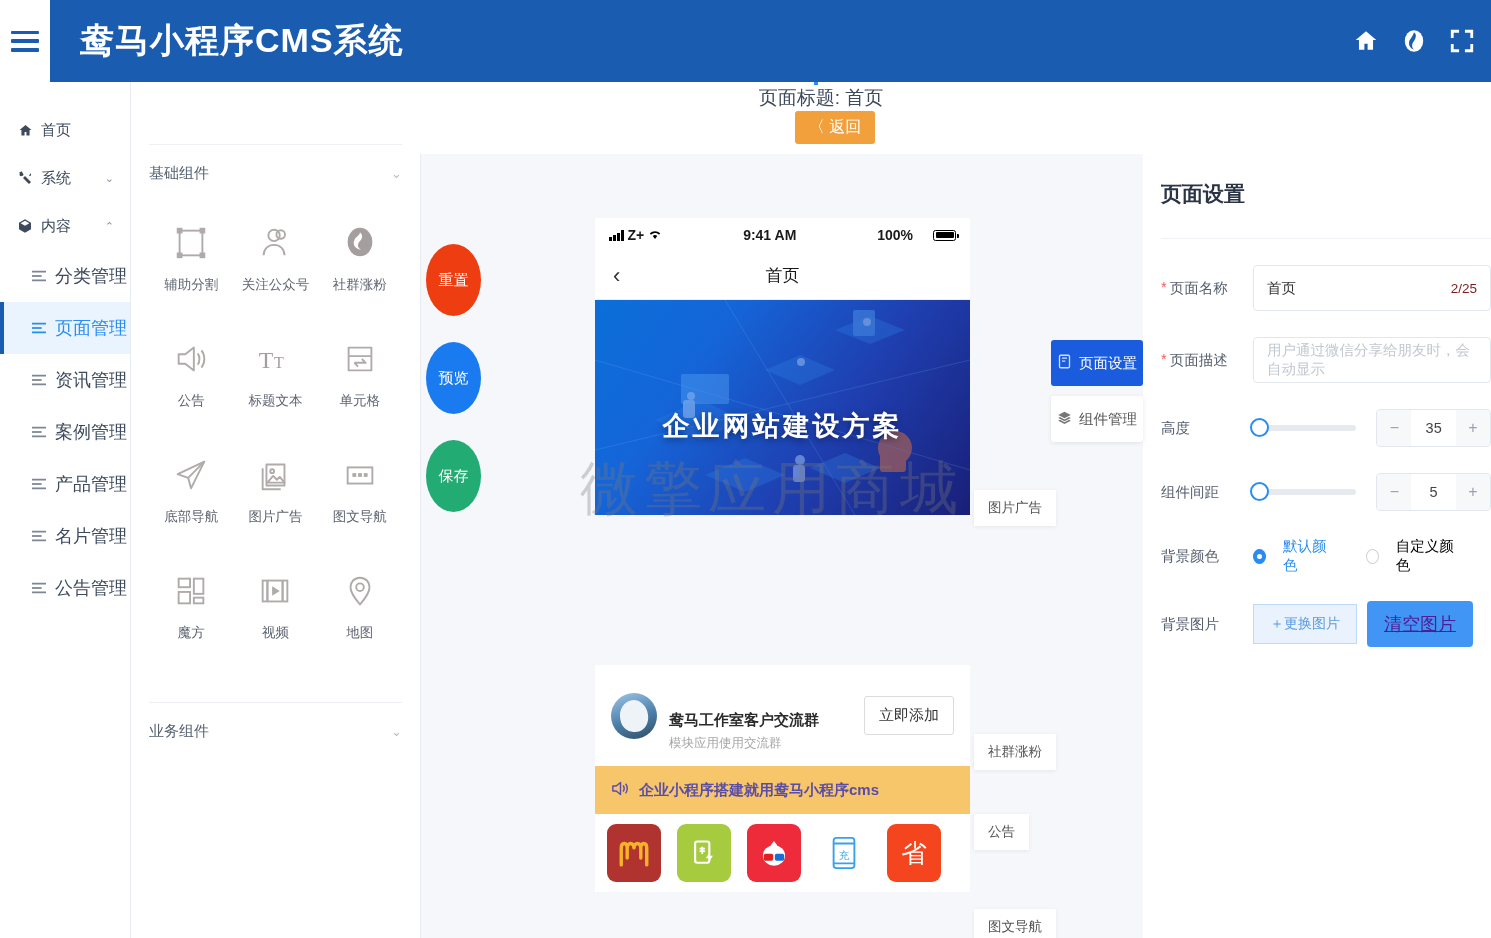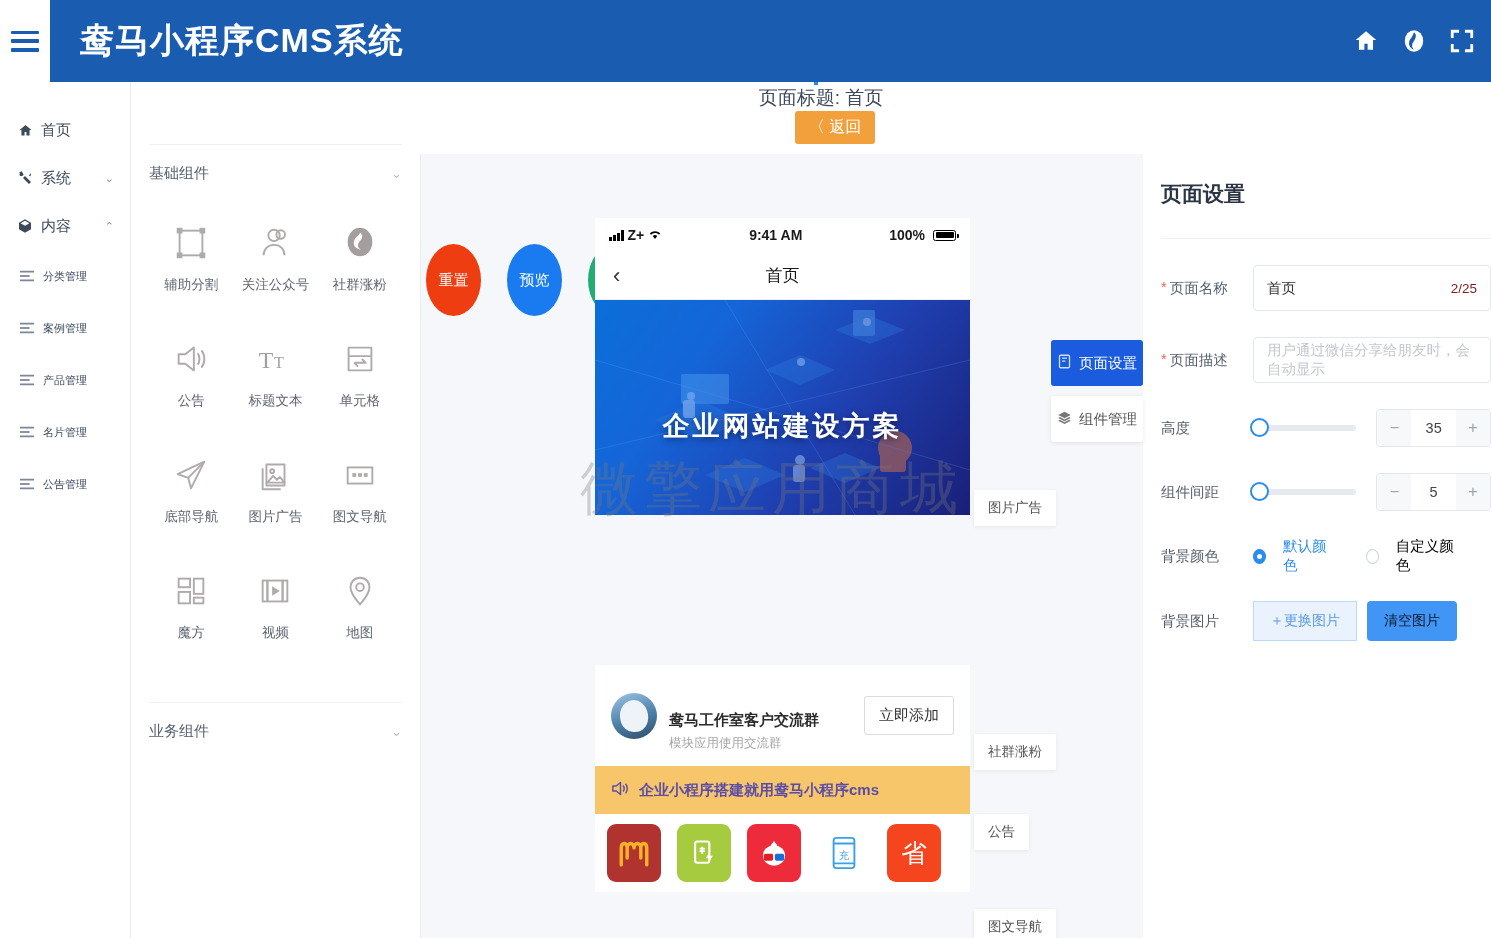--- a/index.html
+++ b/index.html
@@ -40,21 +40,21 @@
   }
   .side-item {
     display: flex; align-items: center; height: 48px;
     padding-left: 16px; font-size: 15px; color: #3d4a5c; cursor: pointer;
     position: relative;
   }
   .side-item .sicon { width: 18px; display: inline-flex; justify-content: center; margin-right: 7px; }
   .side-item .caret { margin-left: auto; margin-right: 16px; font-size: 11px; color: #8a94a6; }
   .side-sub {
     display: flex; align-items: center; height: 52px;
-    padding-left: 20px; font-size: 11px; color: #3d4a5c; cursor: pointer;
+    padding-left: 32px; font-size: 18px; color: #3d4a5c; cursor: pointer;
     position: relative;
   }
   .side-sub .lines { margin-right: 9px; display:inline-flex; }
   .side-sub.active {
     background: #eaf4ff; color: #2a8cf0;
   }
   .side-sub.active::before {
     content:''; position: absolute; left: 0; top: 0; bottom: 0; width: 4px; background: #1a5cb0;
   }
 
@@ -89,42 +89,42 @@
   }
   .pal-cell .glyph { height: 46px; display: flex; align-items: center; justify-content: center; }
   .pal-cell .lbl { margin-top: 10px; font-size: 13.5px; color: #5e6470; white-space: nowrap; }
   .pal-spacer { height: 52px; }
 
   
   .canvas {
     position: absolute; top: 154px; left: 420px; width: 723px; height: 784px;
     background: #f5f7fa; border-left: 1px solid #e9edf2;
   }
-  .actions { position: absolute; left: 5px; top: 90px; display: flex; flex-direction: row; gap: 26px; }
+  .actions { position: absolute; left: 5px; top: 90px; display: flex; flex-direction: column; gap: 26px; }
   .act {
     width: 55px; height: 72px; border-radius: 50%;
     display: flex; align-items: center; justify-content: center;
     color: #fff; font-size: 15px; cursor: pointer; border: none;
   }
   .act.reset { background: #ee3d11; }
   .act.preview { background: #1a7bf0; }
   .act.save { background: #22ab72; }
 
   
   .phone {
     position: absolute; left: 174px; top: 64px; width: 375px;
     background: #ffffff;
   }
   .statusbar {
     height: 34px; display: flex; align-items: center; padding: 0 14px;
     font-size: 14px; color: #1a1a1a; font-weight: bold;
   }
   .sb-left { display: flex; align-items: center; gap: 4px; }
   .sb-time { margin-left: auto; margin-right: auto; font-weight: bold; }
-  .sb-right { display: flex; align-items: center; gap: 8px; }
+  .sb-right { display: flex; align-items: center; gap: 20px; }
   .bars { display: flex; align-items: flex-end; gap: 1.5px; height: 11px; }
   .bars i { width: 2.5px; background: #000; display: block; }
   .bat { width: 23px; height: 11px; border: 1.5px solid #000; border-radius: 2.5px; position: relative; }
   .bat::after { content:''; position:absolute; right:-3.5px; top:3px; width:2px; height:4px; background:#000; border-radius:0 1px 1px 0;}
   .bat i { position:absolute; left:1.5px; top:1.5px; bottom:1.5px; right:1.5px; background:#000; border-radius:1px; display:block;}
   .navbar {
     height: 48px; display: flex; align-items: center; justify-content: center;
     position: relative; font-size: 17px; color: #191919; border-bottom: 1px solid #f0f0f0;
   }
   .navbar .back { position: absolute; left: 18px; font-size: 22px; color: #333; }
@@ -211,22 +211,22 @@
   .radio { display: flex; align-items: center; gap: 17px; margin-right: 34px; cursor: pointer; font-size: 14.5px; }
   .radio .dot { width: 15px; height: 15px; border-radius: 50%; border: 1.5px solid #ccd2da; display:flex; align-items:center; justify-content:center; }
   .radio.sel .dot { border-color: #2a8cf0; background: #2a8cf0; }
   .radio.sel .dot::after { content:''; width: 5px; height: 5px; border-radius: 50%; background: #fff; }
   .radio.sel span { color: #2a8cf0; }
   .btn-ghost {
     border: 1px solid #bcd9f8; background: #eaf3fd; color: #5b9ae0;
     font-size: 14px; padding: 10px 16px; border-radius: 0; cursor: pointer; margin-right: 10px;
   }
   .btn-solid {
-    background: #4196f5; color: #0f172a; border: none;
-    font-size: 14px; padding: 11px 17px; border-radius: 4px; cursor: pointer;
+    background: #4196f5; color: #4c1d95; border: none;
+    font-size: 18px; padding: 11px 17px; border-radius: 4px; cursor: pointer; text-decoration: underline;
   }
 </style>
 </head>
 <body>
 
 <div class="topbar">
   <div class="burger-box">
     <span class="burger">
         <i></i>
         <i></i>
@@ -285,20 +285,40 @@
 
   <div class="side-sub">
     <span class="lines">
         <svg width="14" height="12" viewBox="0 0 16 12" fill="#7d8696">
           <rect y="0" width="16" height="2"></rect>
           <rect y="5" width="11" height="2"></rect>
           <rect y="10" width="16" height="2"></rect>
         </svg>
       </span>
     <span>分类管理</span>
+  </div>
+  <div class="side-sub active">
+    <span class="lines">
+        <svg width="14" height="12" viewBox="0 0 16 12" fill="#2a8cf0">
+          <rect y="0" width="16" height="2"></rect>
+          <rect y="5" width="11" height="2"></rect>
+          <rect y="10" width="16" height="2"></rect>
+        </svg>
+      </span>
+    <span>页面管理</span>
+  </div>
+  <div class="side-sub">
+    <span class="lines">
+        <svg width="14" height="12" viewBox="0 0 16 12" fill="#7d8696">
+          <rect y="0" width="16" height="2"></rect>
+          <rect y="5" width="11" height="2"></rect>
+          <rect y="10" width="16" height="2"></rect>
+        </svg>
+      </span>
+    <span>资讯管理</span>
   </div>
   <div class="side-sub">
     <span class="lines">
         <svg width="14" height="12" viewBox="0 0 16 12" fill="#7d8696">
           <rect y="0" width="16" height="2"></rect>
           <rect y="5" width="11" height="2"></rect>
           <rect y="10" width="16" height="2"></rect>
         </svg>
       </span>
     <span>案例管理</span>

